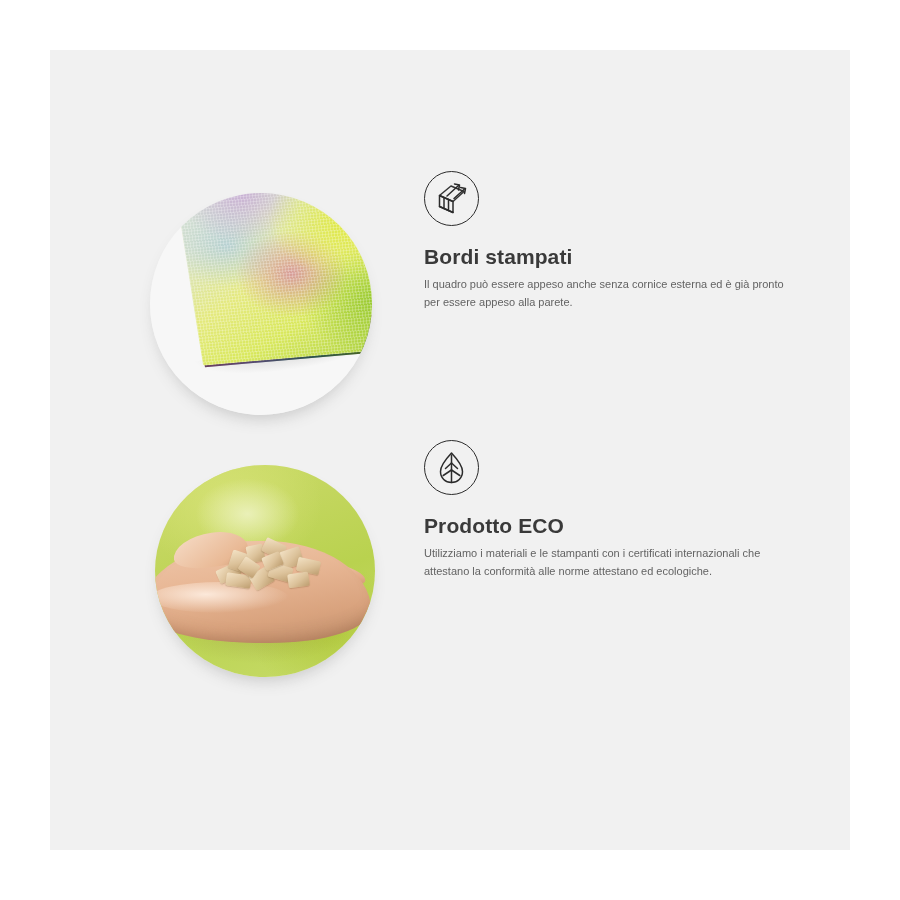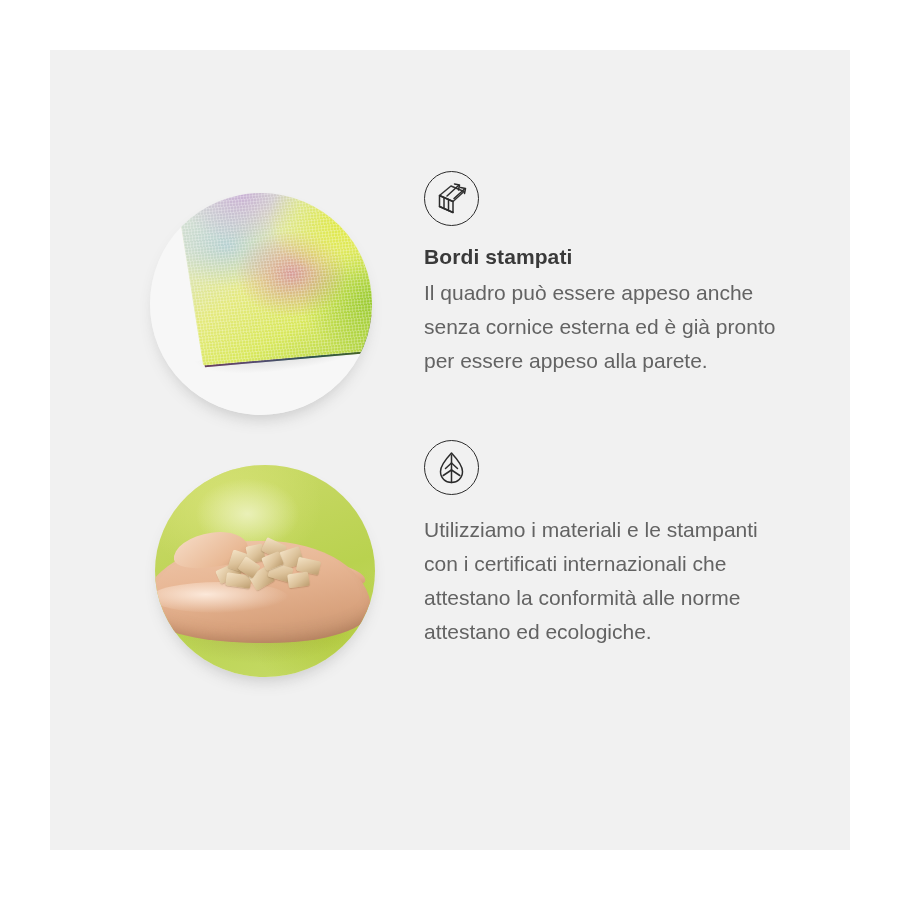--- a/index.html
+++ b/index.html
@@ -213,21 +213,21 @@
     font-size: 21px;
     font-weight: 600;
     color: #3a3a3a;
     letter-spacing: 0.1px;
     line-height: 1.25;
   }
 
   .feature-body {
     margin: 0;
     font-family: "Liberation Sans", sans-serif;
-    font-size: 21px;
+    font-size: 11px;
     font-weight: 400;
     color: #636363;
     line-height: 1.62;
     max-width: 370px;
   }
 </style>
 </head>
 <body>
 
 <div class="page">
@@ -307,18 +307,19 @@
             <g fill="none" stroke="#2b2b2b" stroke-width="1.5" stroke-linecap="round" stroke-linejoin="round">
               <path d="M26.5 12 C33.5 19.5 37.5 25 37.5 30.5 C37.5 37 32.6 41.5 26.5 41.5 C20.4 41.5 15.5 37 15.5 30.5 C15.5 25 19.5 19.5 26.5 12 Z"></path>
               <path d="M26.5 14 L26.5 41.5"></path>
               <path d="M26.5 22 L20.5 27.5"></path>
               <path d="M26.5 22 L32.5 27.5"></path>
               <path d="M26.5 29 L18.2 34.5"></path>
               <path d="M26.5 29 L34.8 34.5"></path>
             </g>
           </svg>
         </span>
+        <h2 class="feature-title">Prodotto ECO</h2>
         <p class="feature-body">Utilizziamo i materiali e le stampanti con i certificati internazionali che attestano la conformità alle norme attestano ed ecologiche.</p>
       </div>
     </div>
 
   </div>
 </div>
 
 </body></html>

